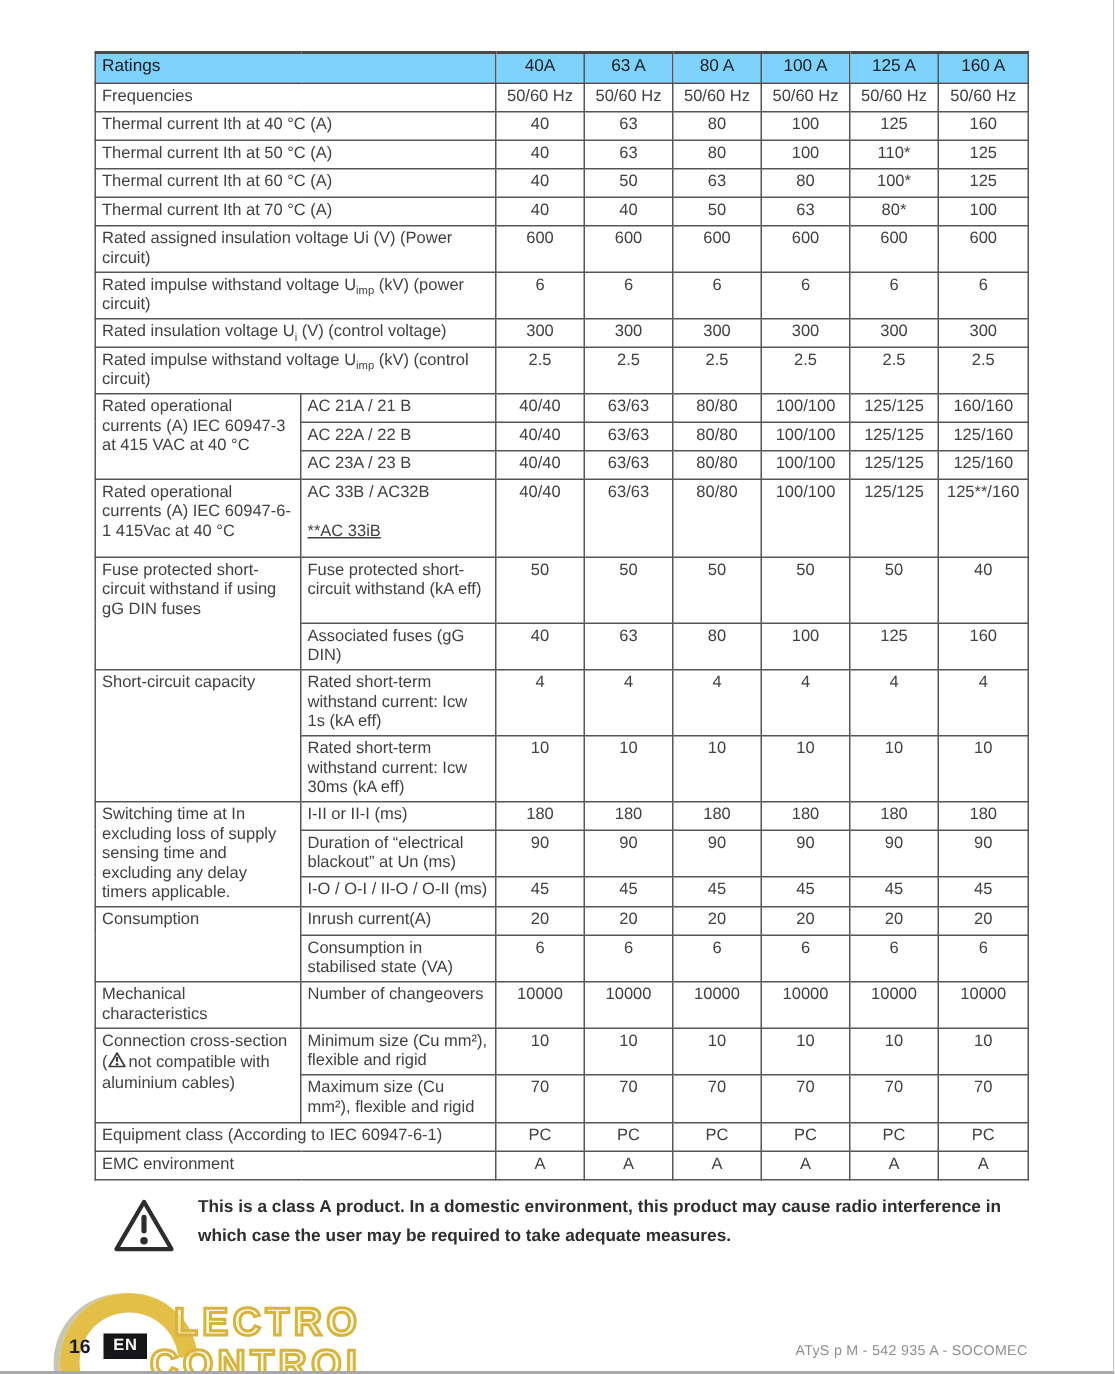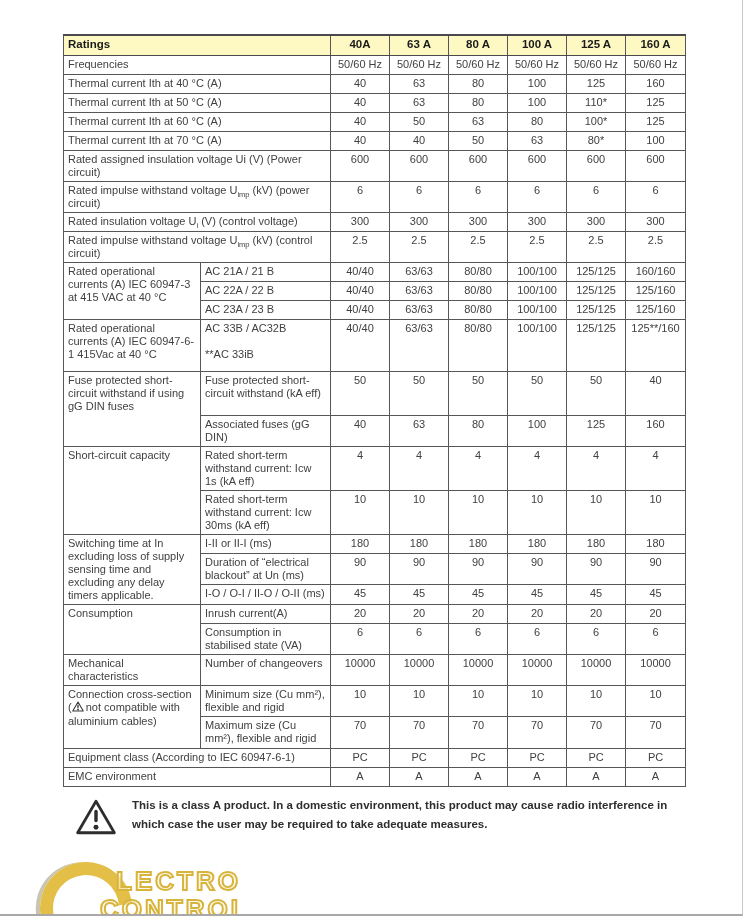--- a/index.html
+++ b/index.html
@@ -6,27 +6,27 @@
   .page{
     width:743px;height:916px;position:relative;background:#fff;
     border-right:1px solid #c6c6c6;border-bottom:2px solid #a8a8a8;
     box-sizing:border-box;overflow:hidden;
     font-family:"Liberation Sans",sans-serif;color:#414144;
   }
   .content{padding:34px 57px 0 63px;position:relative;z-index:2;}
   .title{font-size:19px;font-weight:bold;color:#121214;margin:0 0 26px 0;letter-spacing:.2px;}
   table.tech{border-collapse:collapse;table-layout:fixed;width:623px;font-size:11px;line-height:13px;}
   table.tech td,table.tech th{border:1px solid #55555a;padding:2px 4px 2px 4px;vertical-align:top;box-sizing:border-box;overflow:hidden;}
-  table.tech th{background:#fef9c3;color:#1b1b1d;font-weight:bold;border-top:2px solid #4a4a4e;border-bottom:1.5px solid #4a4a4e;}
+  table.tech th{background:#7dd3fc;color:#1b1b1d;font-weight:normal;border-top:2px solid #4a4a4e;border-bottom:1.5px solid #4a4a4e;}
   th.rat{text-align:left;font-size:11.5px;}
   th.colh{text-align:center;font-size:11.5px;}
   td.lbl,td.glbl,td.slbl{text-align:left;}
   td.val{text-align:center;padding-top:3px;}
   .lline{display:block;}
-  .lline.gap{margin-top:13px;}
+  .lline.gap{margin-top:13px;text-decoration:underline;}
   sub{font-size:7.5px;line-height:0;}
   .warn-inline{display:inline-block;vertical-align:-1px;margin:0 2px 0 0;}
   .footnotes{margin:13px 0 0 -17px;font-size:11.5px;line-height:17px;color:#3e3e40;}
   .note{display:flex;align-items:flex-start;gap:15px;margin:7px 0 0 12px;width:595px;}
   .note-text{font-weight:bold;font-size:11.5px;line-height:19px;color:#2e2e30;padding-top:2px;}
   .note-icon{flex:0 0 auto;margin-top:4px;}
   .pfooter{position:absolute;left:46px;right:57px;bottom:8px;display:flex;justify-content:space-between;align-items:flex-end;z-index:3;}
   .pfooter .left{display:flex;align-items:center;gap:9px;}
   .pageno{font-weight:bold;font-size:13px;color:#1c1c1e;}
   .lang{background:#161618;color:#fff;font-weight:bold;font-size:11px;padding:2px 6px 3px 6px;letter-spacing:.5px;}
@@ -344,14 +344,21 @@
         <svg width="42" height="38" viewBox="0 0 32 28">
           <path d="M16 2 L30 26 H2 Z" fill="none" stroke="#2d2d2f" stroke-width="2.1" stroke-linejoin="round"></path>
           <rect x="14.7" y="8.5" width="2.6" height="9.5" rx="1.3" fill="#2d2d2f"></rect>
           <circle cx="16" cy="21.8" r="1.9" fill="#2d2d2f"></circle>
         </svg>
       </span>
       <span class="note-text">This is a class A product. In a domestic environment, this product may cause radio interference in which case the user may be required to take adequate measures.</span>
     </div>
   </div>
 
+  <div class="pfooter">
+    <div class="left">
+      <span class="pageno">16</span>
+      <span class="lang">EN</span>
+    </div>
+    <span class="docref">ATyS p M - 542 935 A - SOCOMEC</span>
+  </div>
 
 </div>
 
 </body></html>

